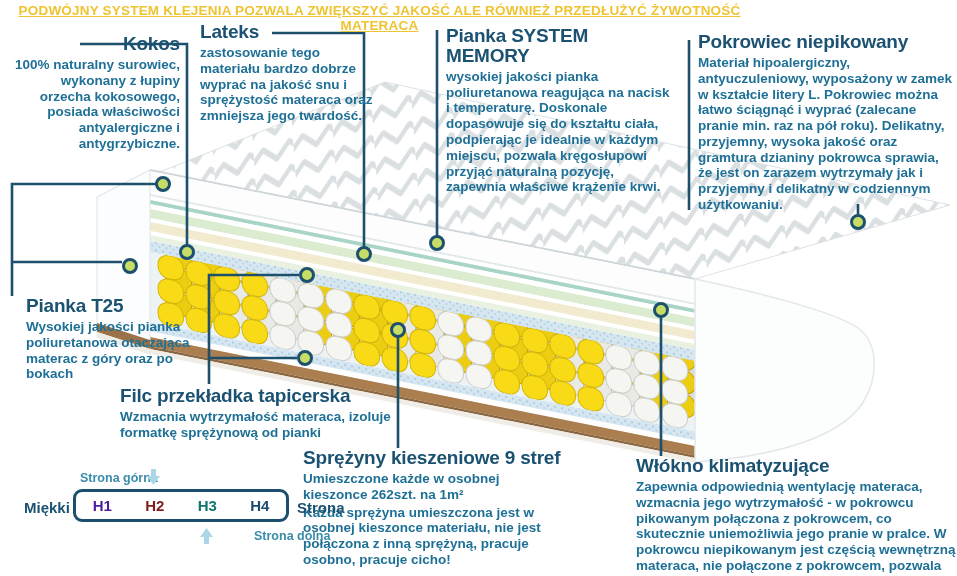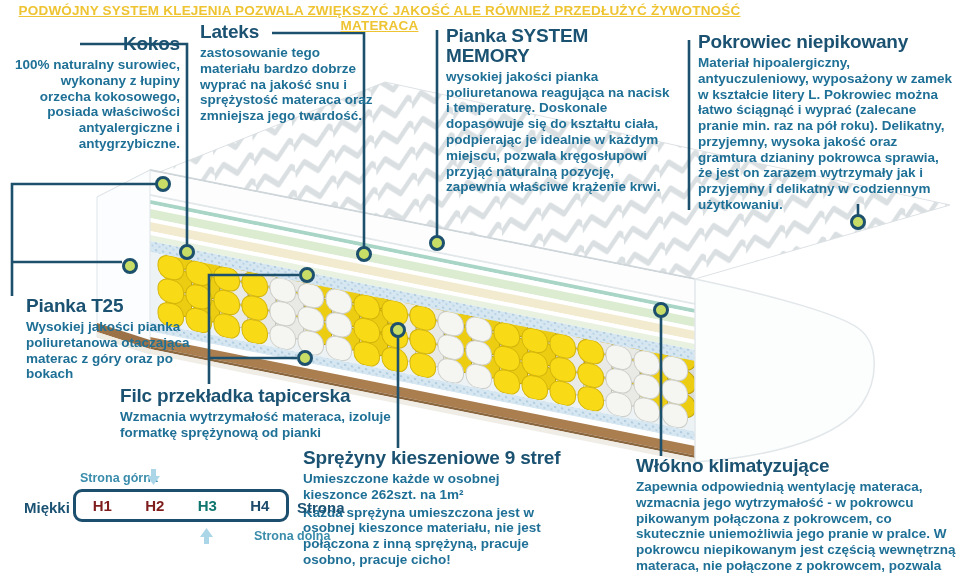--- a/index.html
+++ b/index.html
@@ -325,21 +325,21 @@
 </div>
 
 <div class="blk" style="left:636px;top:456px;width:322px;">
   <h3>Włókno klimatyzujące</h3>
   <p>Zapewnia odpowiednią wentylację materaca, wzmacnia jego wytrzymałość - w pokrowcu pikowanym połączona z pokrowcem, co skutecznie uniemożliwia jego pranie w pralce. W pokrowcu niepikowanym jest częścią wewnętrzną materaca, nie połączone z pokrowcem, pozwala na pranie pokrowca w pralce.</p>
 </div>
 
 <div class="hs-label" style="left:24px;top:499px;">Miękki</div>
 
 <div class="hs-box">
-  <span style="color: #7f1d1d;">H1</span>
+  <span style="color: #4c1d95;">H1</span>
   <span style="color: #7f1d1d;">H2</span>
   <span style="color: #0f766e;">H3</span>
   <span style="color: rgb(27, 74, 107);">H4</span>
 </div>
 
 <div class="hs-label" style="left:297px;top:499px;">Strona</div>
 
 <div class="strona" style="left:80px;top:471px;">Strona górna</div>
 <svg class="arr" style="left:147px;top:469px;" width="14" height="17">
   <path d="M4,0 h5 v7 h4 l-6.5,9 -6.5,-9 h4 z" fill="#abd6e8"></path>

